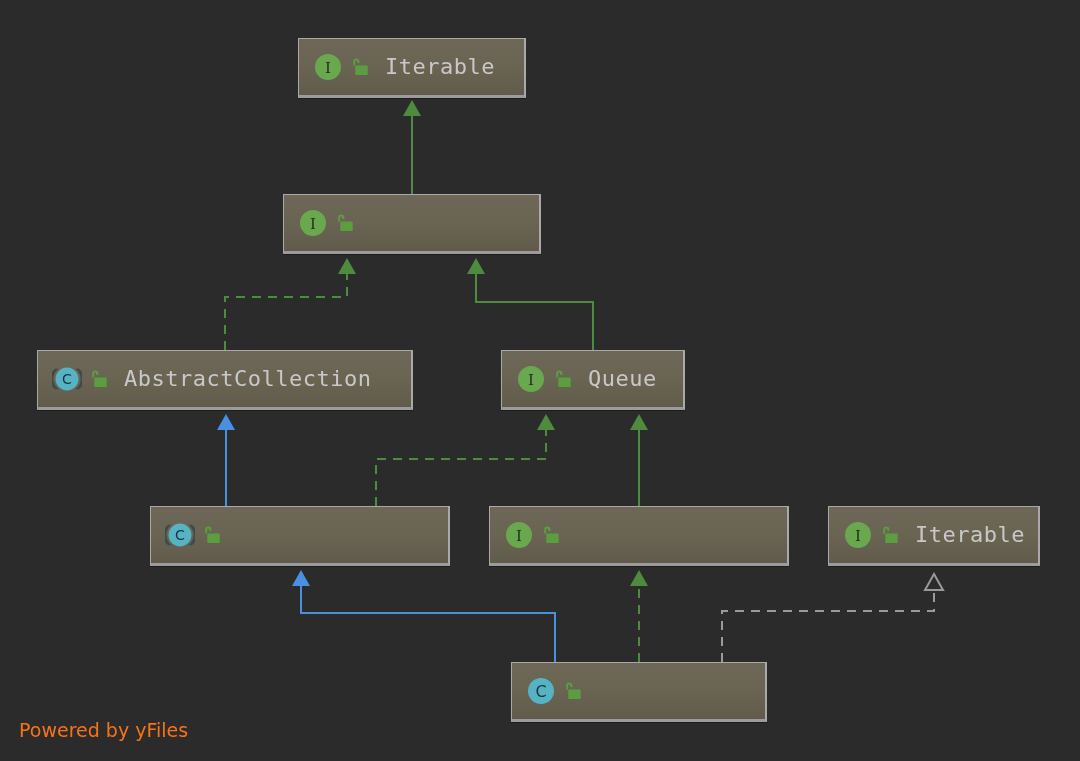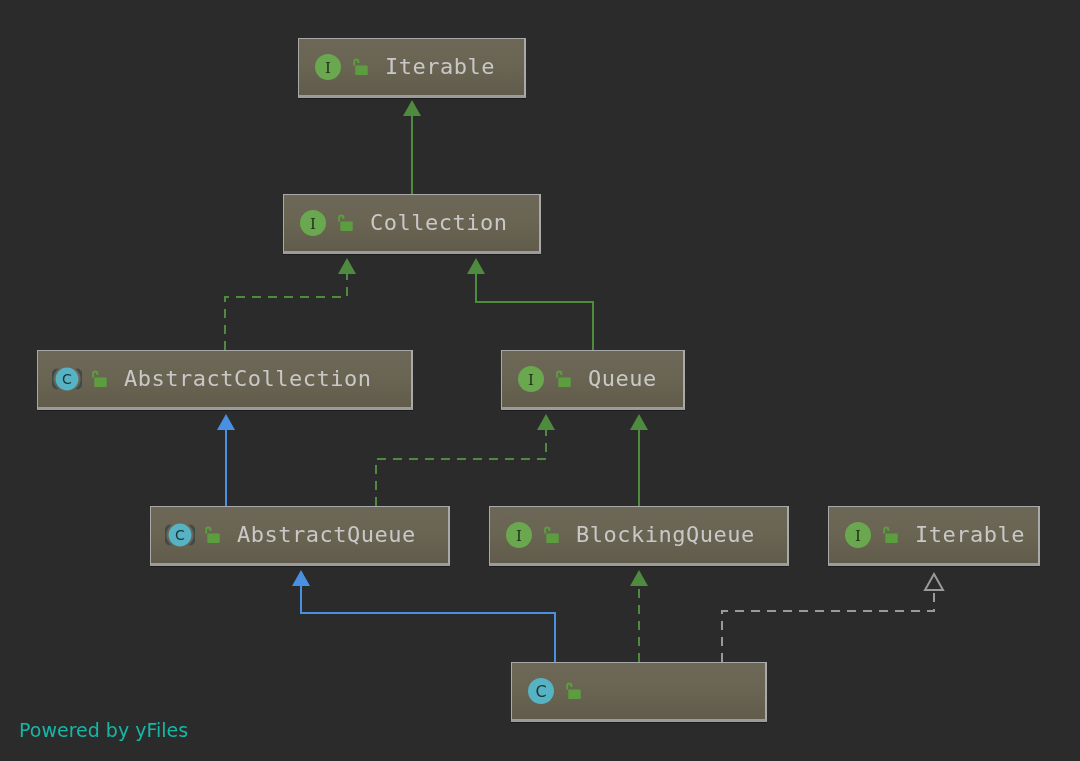--- a/index.html
+++ b/index.html
@@ -58,21 +58,21 @@
   .node-label {
     margin-left: 14px;
     color: #c8c8c8;
     font-size: 22px;
     letter-spacing: 0.5px;
     white-space: nowrap;
     line-height: 1;
   }
   .watermark {
     position: absolute;
-    color: #14b8a6;
+    color: #f97316;
     font-family: "DejaVu Sans", "Liberation Sans", sans-serif;
     font-size: 19px;
     white-space: nowrap;
   }
 </style>
 </head>
 <body>
 
 <div id="canvas">
 
@@ -119,21 +119,20 @@
             <svg viewBox="0 0 30 30" width="30" height="30">
               <circle cx="15" cy="15" r="13" fill="#6aa84f"></circle>
               <text x="15" y="20.5" text-anchor="middle" font-family="DejaVu Serif, Liberation Serif, serif" font-size="15" fill="#23301c">I</text>
             </svg>
           </span>
           <span class="lock-icon"><svg viewBox="0 0 22 22" width="22" height="22">
               <path d="M4.2 9.5 L4.2 5.6 A3.1 3.1 0 0 1 10.4 5.6 L10.4 6.9 L8.3 6.9 L8.3 5.7 A1.1 1.1 0 0 0 6.1 5.7 L6.1 9.5 Z" fill="#5c9e3f"></path>
               <rect x="6.3" y="9.6" width="12.4" height="9.4" rx="0.8" fill="#5c9e3f"></rect>
             </svg></span>
         </div>
-        <span class="node-label">Collection</span>
       </div>
       <div class="node" style="left: 37px; top: 350px; width: 376px; height: 60px;">
         <div class="node-icons">
           <span class="type-badge">
             <svg viewBox="0 0 34 30" width="34" height="30">
               <circle cx="17" cy="15" r="13" fill="#56b3c4"></circle>
               <path d="M7.5 3.5 A14 14 0 0 0 7.5 26.5 L3.5 26.5 A14 14 0 0 1 3.5 3.5 Z" fill="#3f4a4d"></path>
               <path d="M26.5 3.5 A14 14 0 0 1 26.5 26.5 L30.5 26.5 A14 14 0 0 0 30.5 3.5 Z" fill="#3f4a4d"></path>
               <text x="17" y="21" text-anchor="middle" font-family="DejaVu Sans, Liberation Sans, sans-serif" font-size="16" fill="#1d3338">C</text>
             </svg>
@@ -168,36 +167,34 @@
               <path d="M7.5 3.5 A14 14 0 0 0 7.5 26.5 L3.5 26.5 A14 14 0 0 1 3.5 3.5 Z" fill="#3f4a4d"></path>
               <path d="M26.5 3.5 A14 14 0 0 1 26.5 26.5 L30.5 26.5 A14 14 0 0 0 30.5 3.5 Z" fill="#3f4a4d"></path>
               <text x="17" y="21" text-anchor="middle" font-family="DejaVu Sans, Liberation Sans, sans-serif" font-size="16" fill="#1d3338">C</text>
             </svg>
           </span>
           <span class="lock-icon"><svg viewBox="0 0 22 22" width="22" height="22">
               <path d="M4.2 9.5 L4.2 5.6 A3.1 3.1 0 0 1 10.4 5.6 L10.4 6.9 L8.3 6.9 L8.3 5.7 A1.1 1.1 0 0 0 6.1 5.7 L6.1 9.5 Z" fill="#5c9e3f"></path>
               <rect x="6.3" y="9.6" width="12.4" height="9.4" rx="0.8" fill="#5c9e3f"></rect>
             </svg></span>
         </div>
-        <span class="node-label">AbstractQueue</span>
       </div>
       <div class="node" style="left: 489px; top: 506px; width: 300px; height: 60px;">
         <div class="node-icons">
           <span class="type-badge">
             <svg viewBox="0 0 30 30" width="30" height="30">
               <circle cx="15" cy="15" r="13" fill="#6aa84f"></circle>
               <text x="15" y="20.5" text-anchor="middle" font-family="DejaVu Serif, Liberation Serif, serif" font-size="15" fill="#23301c">I</text>
             </svg>
           </span>
           <span class="lock-icon"><svg viewBox="0 0 22 22" width="22" height="22">
               <path d="M4.2 9.5 L4.2 5.6 A3.1 3.1 0 0 1 10.4 5.6 L10.4 6.9 L8.3 6.9 L8.3 5.7 A1.1 1.1 0 0 0 6.1 5.7 L6.1 9.5 Z" fill="#5c9e3f"></path>
               <rect x="6.3" y="9.6" width="12.4" height="9.4" rx="0.8" fill="#5c9e3f"></rect>
             </svg></span>
         </div>
-        <span class="node-label">BlockingQueue</span>
       </div>
       <div class="node" style="left: 828px; top: 506px; width: 212px; height: 60px;">
         <div class="node-icons">
           <span class="type-badge">
             <svg viewBox="0 0 30 30" width="30" height="30">
               <circle cx="15" cy="15" r="13" fill="#6aa84f"></circle>
               <text x="15" y="20.5" text-anchor="middle" font-family="DejaVu Serif, Liberation Serif, serif" font-size="15" fill="#23301c">I</text>
             </svg>
           </span>
           <span class="lock-icon"><svg viewBox="0 0 22 22" width="22" height="22">

